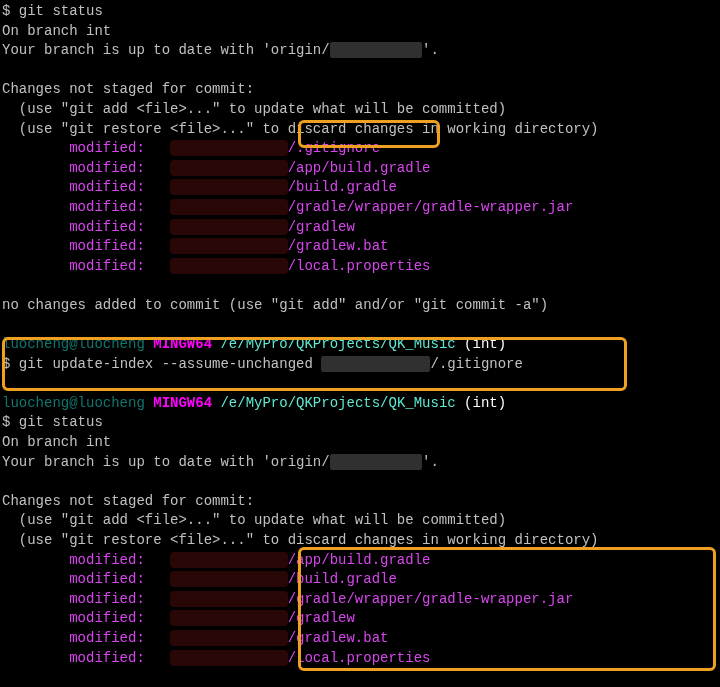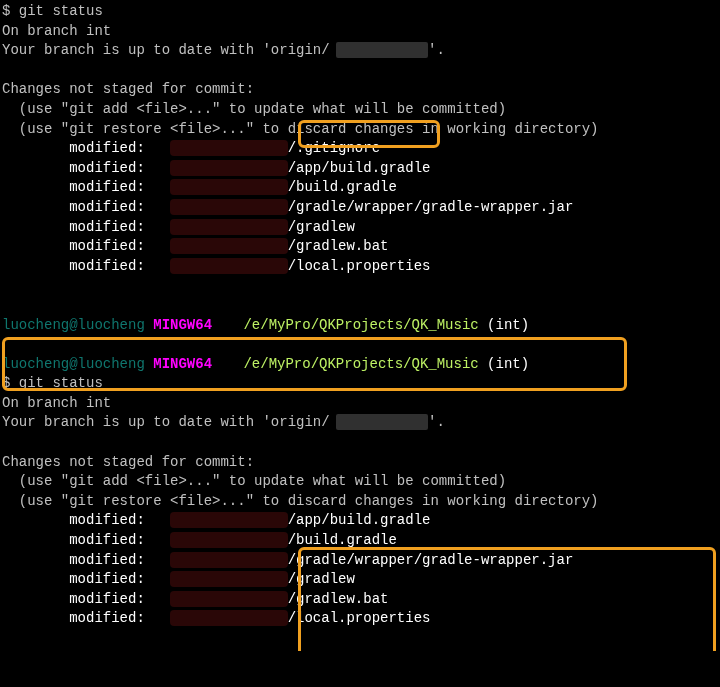--- a/index.html
+++ b/index.html
@@ -8,36 +8,35 @@
       font-family: 'Consolas', 'Courier New', monospace;
       font-size: 14px;
       line-height: 1.4;
       color: #c0c0c0;
       padding: 2px;
       width: 720px;
     }
     .line { white-space: pre; }
     .white { color: #c0c0c0; }
     .green { color: #0f766e; }
-    .red { color: #ffffff; }
+    .red { color: #d946ef; }
     .magenta { color: #ff00ff; font-weight: bold; }
-    .yellow { color: #bef264; margin-left: 23px; }
+    .yellow { color: #5eead4; }
     .cyan { color: #ffffff; }
     .blurred {
       background: rgba(60, 10, 10, 0.7);
       color: transparent;
       border-radius: 4px;
       user-select: none;
     }
     .blurred-white {
       background: rgba(80, 80, 80, 0.6);
       color: transparent;
       border-radius: 2px;
       user-select: none;
-      margin-left: 6px;
     }
     .highlight-box {
       position: absolute;
       border: 3px solid #f0a020;
       border-radius: 6px;
       pointer-events: none;
     }
     .term { position: relative; }
   </style>
 </head>
@@ -55,23 +54,25 @@
 
 <div class="line"><span class="red">        modified:   </span><span class="blurred">xxxxxxxxxxxxxx</span><span class="red">/.gitignore</span></div>
 <div class="line"><span class="red">        modified:   </span><span class="blurred">xxxxxxxxxxxxxx</span><span class="red">/app/build.gradle</span></div>
 <div class="line"><span class="red">        modified:   </span><span class="blurred">xxxxxxxxxxxxxx</span><span class="red">/build.gradle</span></div>
 <div class="line"><span class="red">        modified:   </span><span class="blurred">xxxxxxxxxxxxxx</span><span class="red">/gradle/wrapper/gradle-wrapper.jar</span></div>
 <div class="line"><span class="red">        modified:   </span><span class="blurred">xxxxxxxxxxxxxx</span><span class="red">/gradlew</span></div>
 <div class="line"><span class="red">        modified:   </span><span class="blurred">xxxxxxxxxxxxxx</span><span class="red">/gradlew.bat</span></div>
 <div class="line"><span class="red">        modified:   </span><span class="blurred">xxxxxxxxxxxxxx</span><span class="red">/local.properties</span></div>
 
 <div class="line">&nbsp;</div>
+<div class="line white">no changes added to commit (use "git add" and/or "git commit -a")</div>
 <div class="line">&nbsp;</div>
 
 <div class="line"><span class="green">luocheng@luocheng</span> <span class="magenta">MINGW64</span> <span class="yellow">/e/MyPro/QKProjects/QK_Music</span> <span class="cyan">(int)</span></div>
+<div class="line"><span class="white">$ </span><span class="white">git update-index --assume-unchanged </span><span class="blurred-white">xxxxxxxxxxxxx</span><span class="white">/.gitignore</span></div>
 <div class="line">&nbsp;</div>
 
 <div class="line"><span class="green">luocheng@luocheng</span> <span class="magenta">MINGW64</span> <span class="yellow">/e/MyPro/QKProjects/QK_Music</span> <span class="cyan">(int)</span></div>
 <div class="line"><span class="white">$ </span><span class="white">git status</span></div>
 <div class="line white">On branch int</div>
 <div class="line"><span class="white">Your branch is up to date with 'origin/</span><span class="blurred-white">xxxxxxxxxxx</span><span class="white">'.</span></div>
 <div class="line">&nbsp;</div>
 <div class="line white">Changes not staged for commit:</div>
 <div class="line white">  (use "git add &lt;file&gt;..." to update what will be committed)</div>
 <div class="line white">  (use "git restore &lt;file&gt;..." to discard changes in working directory)</div>

